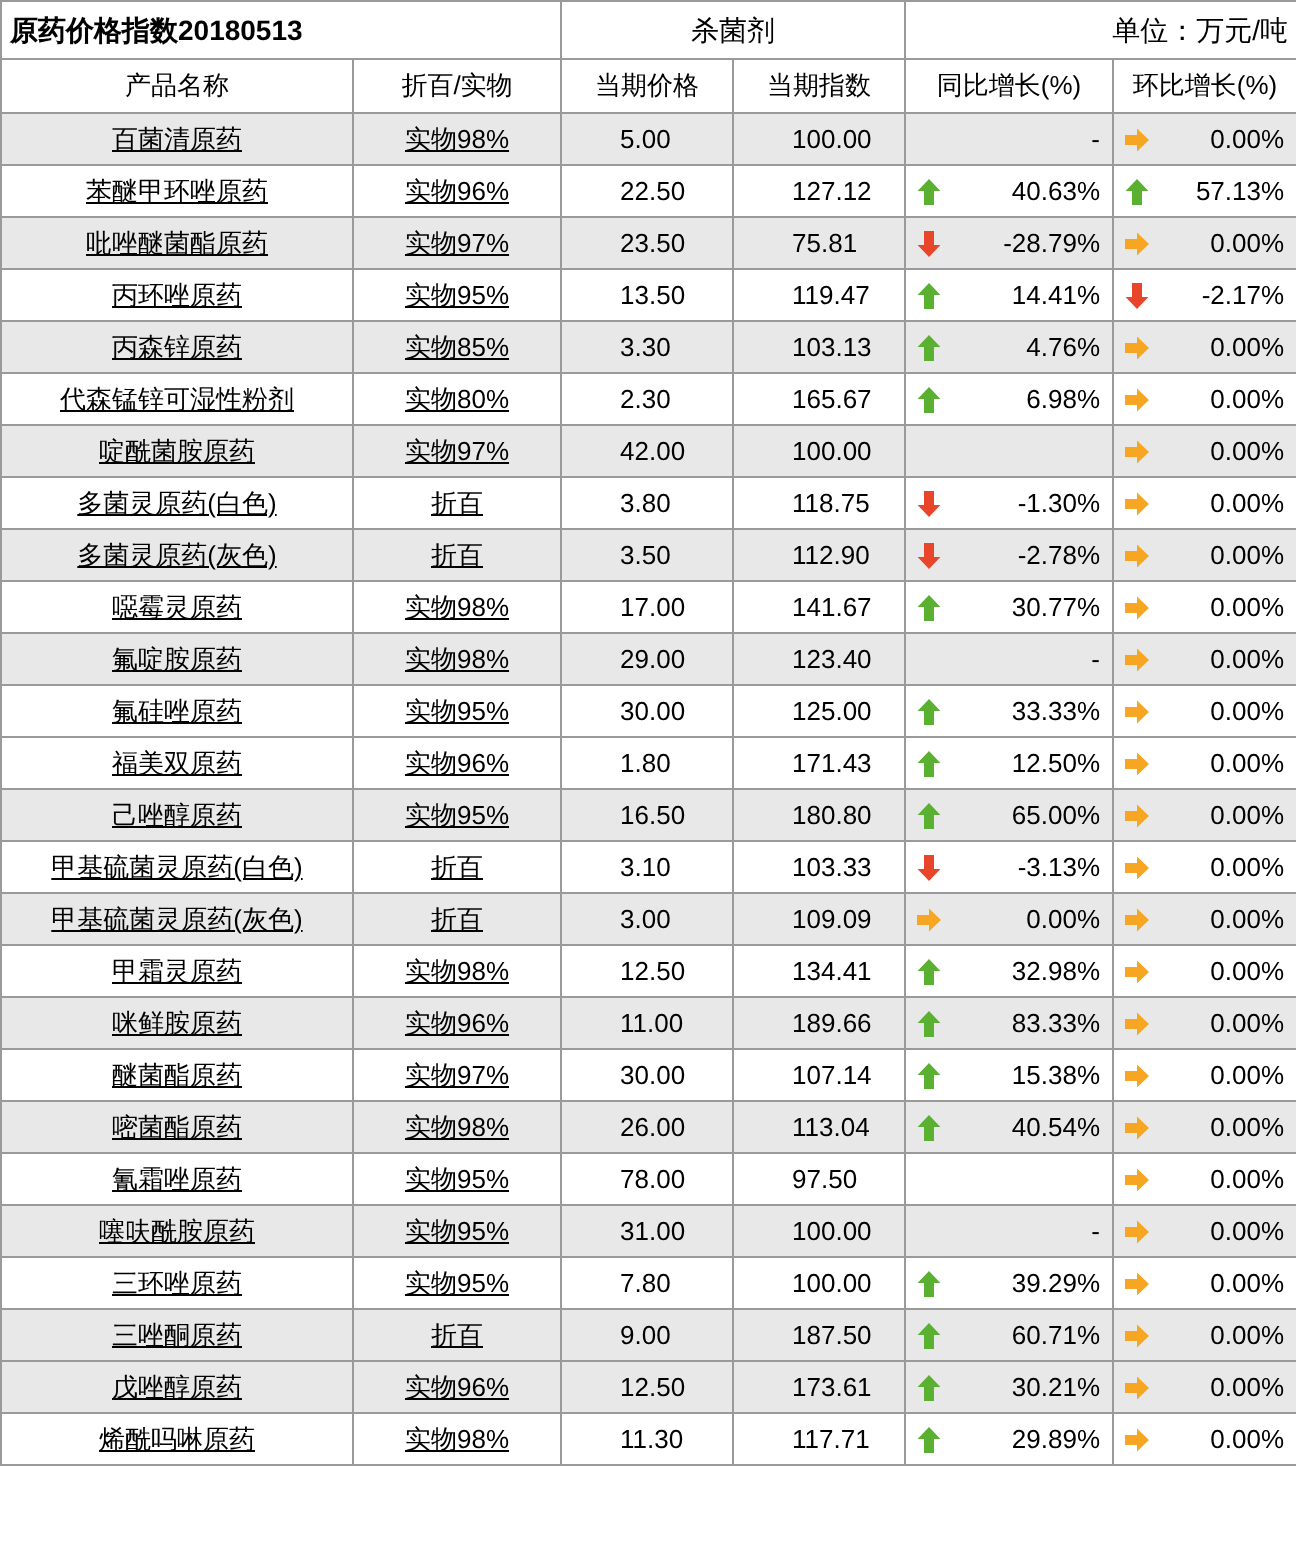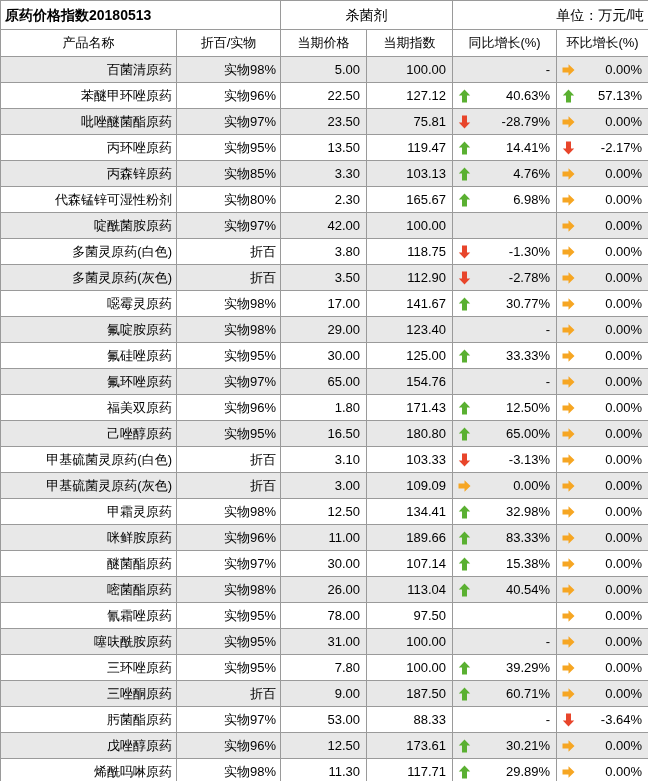--- a/index.html
+++ b/index.html
@@ -54,22 +54,22 @@
   }
 
   
   col.c-name  { width: 176px; }
   col.c-unit  { width: 104px; }
   col.c-price { width: 86px; }
   col.c-index { width: 86px; }
   col.c-yoy   { width: 104px; }
   col.c-mom   { width: 92px; }
 
-  .c-left   { text-align: right; }
-  .c-right  { text-align: right; padding-right: 6px; padding-left: 29px; }
+  .c-left   { text-align: center; text-decoration: underline; }
+  .c-right  { padding-right: 6px; padding-left: 29px; }
 
   tr.alt td { background: #e8e8e8; }
   tr.norm td { background: #ffffff; }
 
   
   .arrowcell {
     position: relative;
     text-align: right;
     padding-right: 6px;
     padding-left: 22px;
@@ -242,30 +242,20 @@
           <td class="c-left">实物95%</td>
           <td class="c-right">30.00</td>
           <td class="c-right">125.00</td>
           <td class="arrowcell"><svg class="arrow" viewBox="0 0 13 14">
               <polygon points="6.5,0.5 12.2,6.5 9,6.5 9,13.5 4,13.5 4,6.5 0.8,6.5" fill="#5ab031"></polygon>
             </svg><span>33.33%</span></td>
           <td class="arrowcell"><svg class="arrow" viewBox="0 0 13 14">
               <polygon points="12.5,7 6.5,1.3 6.5,4.5 0.5,4.5 0.5,9.5 6.5,9.5 6.5,12.7" fill="#f6a623"></polygon>
             </svg><span>0.00%</span></td>
         </tr>
-        <tr class="alt">
-          <td class="c-left">氟环唑原药</td>
-          <td class="c-left">实物97%</td>
-          <td class="c-right">65.00</td>
-          <td class="c-right">154.76</td>
-          <td class="arrowcell"><span>-</span></td>
-          <td class="arrowcell"><svg class="arrow" viewBox="0 0 13 14">
-              <polygon points="12.5,7 6.5,1.3 6.5,4.5 0.5,4.5 0.5,9.5 6.5,9.5 6.5,12.7" fill="#f6a623"></polygon>
-            </svg><span>0.00%</span></td>
-        </tr>
         <tr class="norm">
           <td class="c-left">福美双原药</td>
           <td class="c-left">实物96%</td>
           <td class="c-right">1.80</td>
           <td class="c-right">171.43</td>
           <td class="arrowcell"><svg class="arrow" viewBox="0 0 13 14">
               <polygon points="6.5,0.5 12.2,6.5 9,6.5 9,13.5 4,13.5 4,6.5 0.8,6.5" fill="#5ab031"></polygon>
             </svg><span>12.50%</span></td>
           <td class="arrowcell"><svg class="arrow" viewBox="0 0 13 14">
               <polygon points="12.5,7 6.5,1.3 6.5,4.5 0.5,4.5 0.5,9.5 6.5,9.5 6.5,12.7" fill="#f6a623"></polygon>
@@ -392,30 +382,20 @@
           <td class="c-left">折百</td>
           <td class="c-right">9.00</td>
           <td class="c-right">187.50</td>
           <td class="arrowcell"><svg class="arrow" viewBox="0 0 13 14">
               <polygon points="6.5,0.5 12.2,6.5 9,6.5 9,13.5 4,13.5 4,6.5 0.8,6.5" fill="#5ab031"></polygon>
             </svg><span>60.71%</span></td>
           <td class="arrowcell"><svg class="arrow" viewBox="0 0 13 14">
               <polygon points="12.5,7 6.5,1.3 6.5,4.5 0.5,4.5 0.5,9.5 6.5,9.5 6.5,12.7" fill="#f6a623"></polygon>
             </svg><span>0.00%</span></td>
         </tr>
-        <tr class="norm">
-          <td class="c-left">肟菌酯原药</td>
-          <td class="c-left">实物97%</td>
-          <td class="c-right">53.00</td>
-          <td class="c-right">88.33</td>
-          <td class="arrowcell"><span>-</span></td>
-          <td class="arrowcell"><svg class="arrow" viewBox="0 0 13 14">
-              <polygon points="6.5,13.5 12.2,7.5 9,7.5 9,0.5 4,0.5 4,7.5 0.8,7.5" fill="#e8452b"></polygon>
-            </svg><span>-3.64%</span></td>
-        </tr>
         <tr class="alt">
           <td class="c-left">戊唑醇原药</td>
           <td class="c-left">实物96%</td>
           <td class="c-right">12.50</td>
           <td class="c-right">173.61</td>
           <td class="arrowcell"><svg class="arrow" viewBox="0 0 13 14">
               <polygon points="6.5,0.5 12.2,6.5 9,6.5 9,13.5 4,13.5 4,6.5 0.8,6.5" fill="#5ab031"></polygon>
             </svg><span>30.21%</span></td>
           <td class="arrowcell"><svg class="arrow" viewBox="0 0 13 14">
               <polygon points="12.5,7 6.5,1.3 6.5,4.5 0.5,4.5 0.5,9.5 6.5,9.5 6.5,12.7" fill="#f6a623"></polygon>

